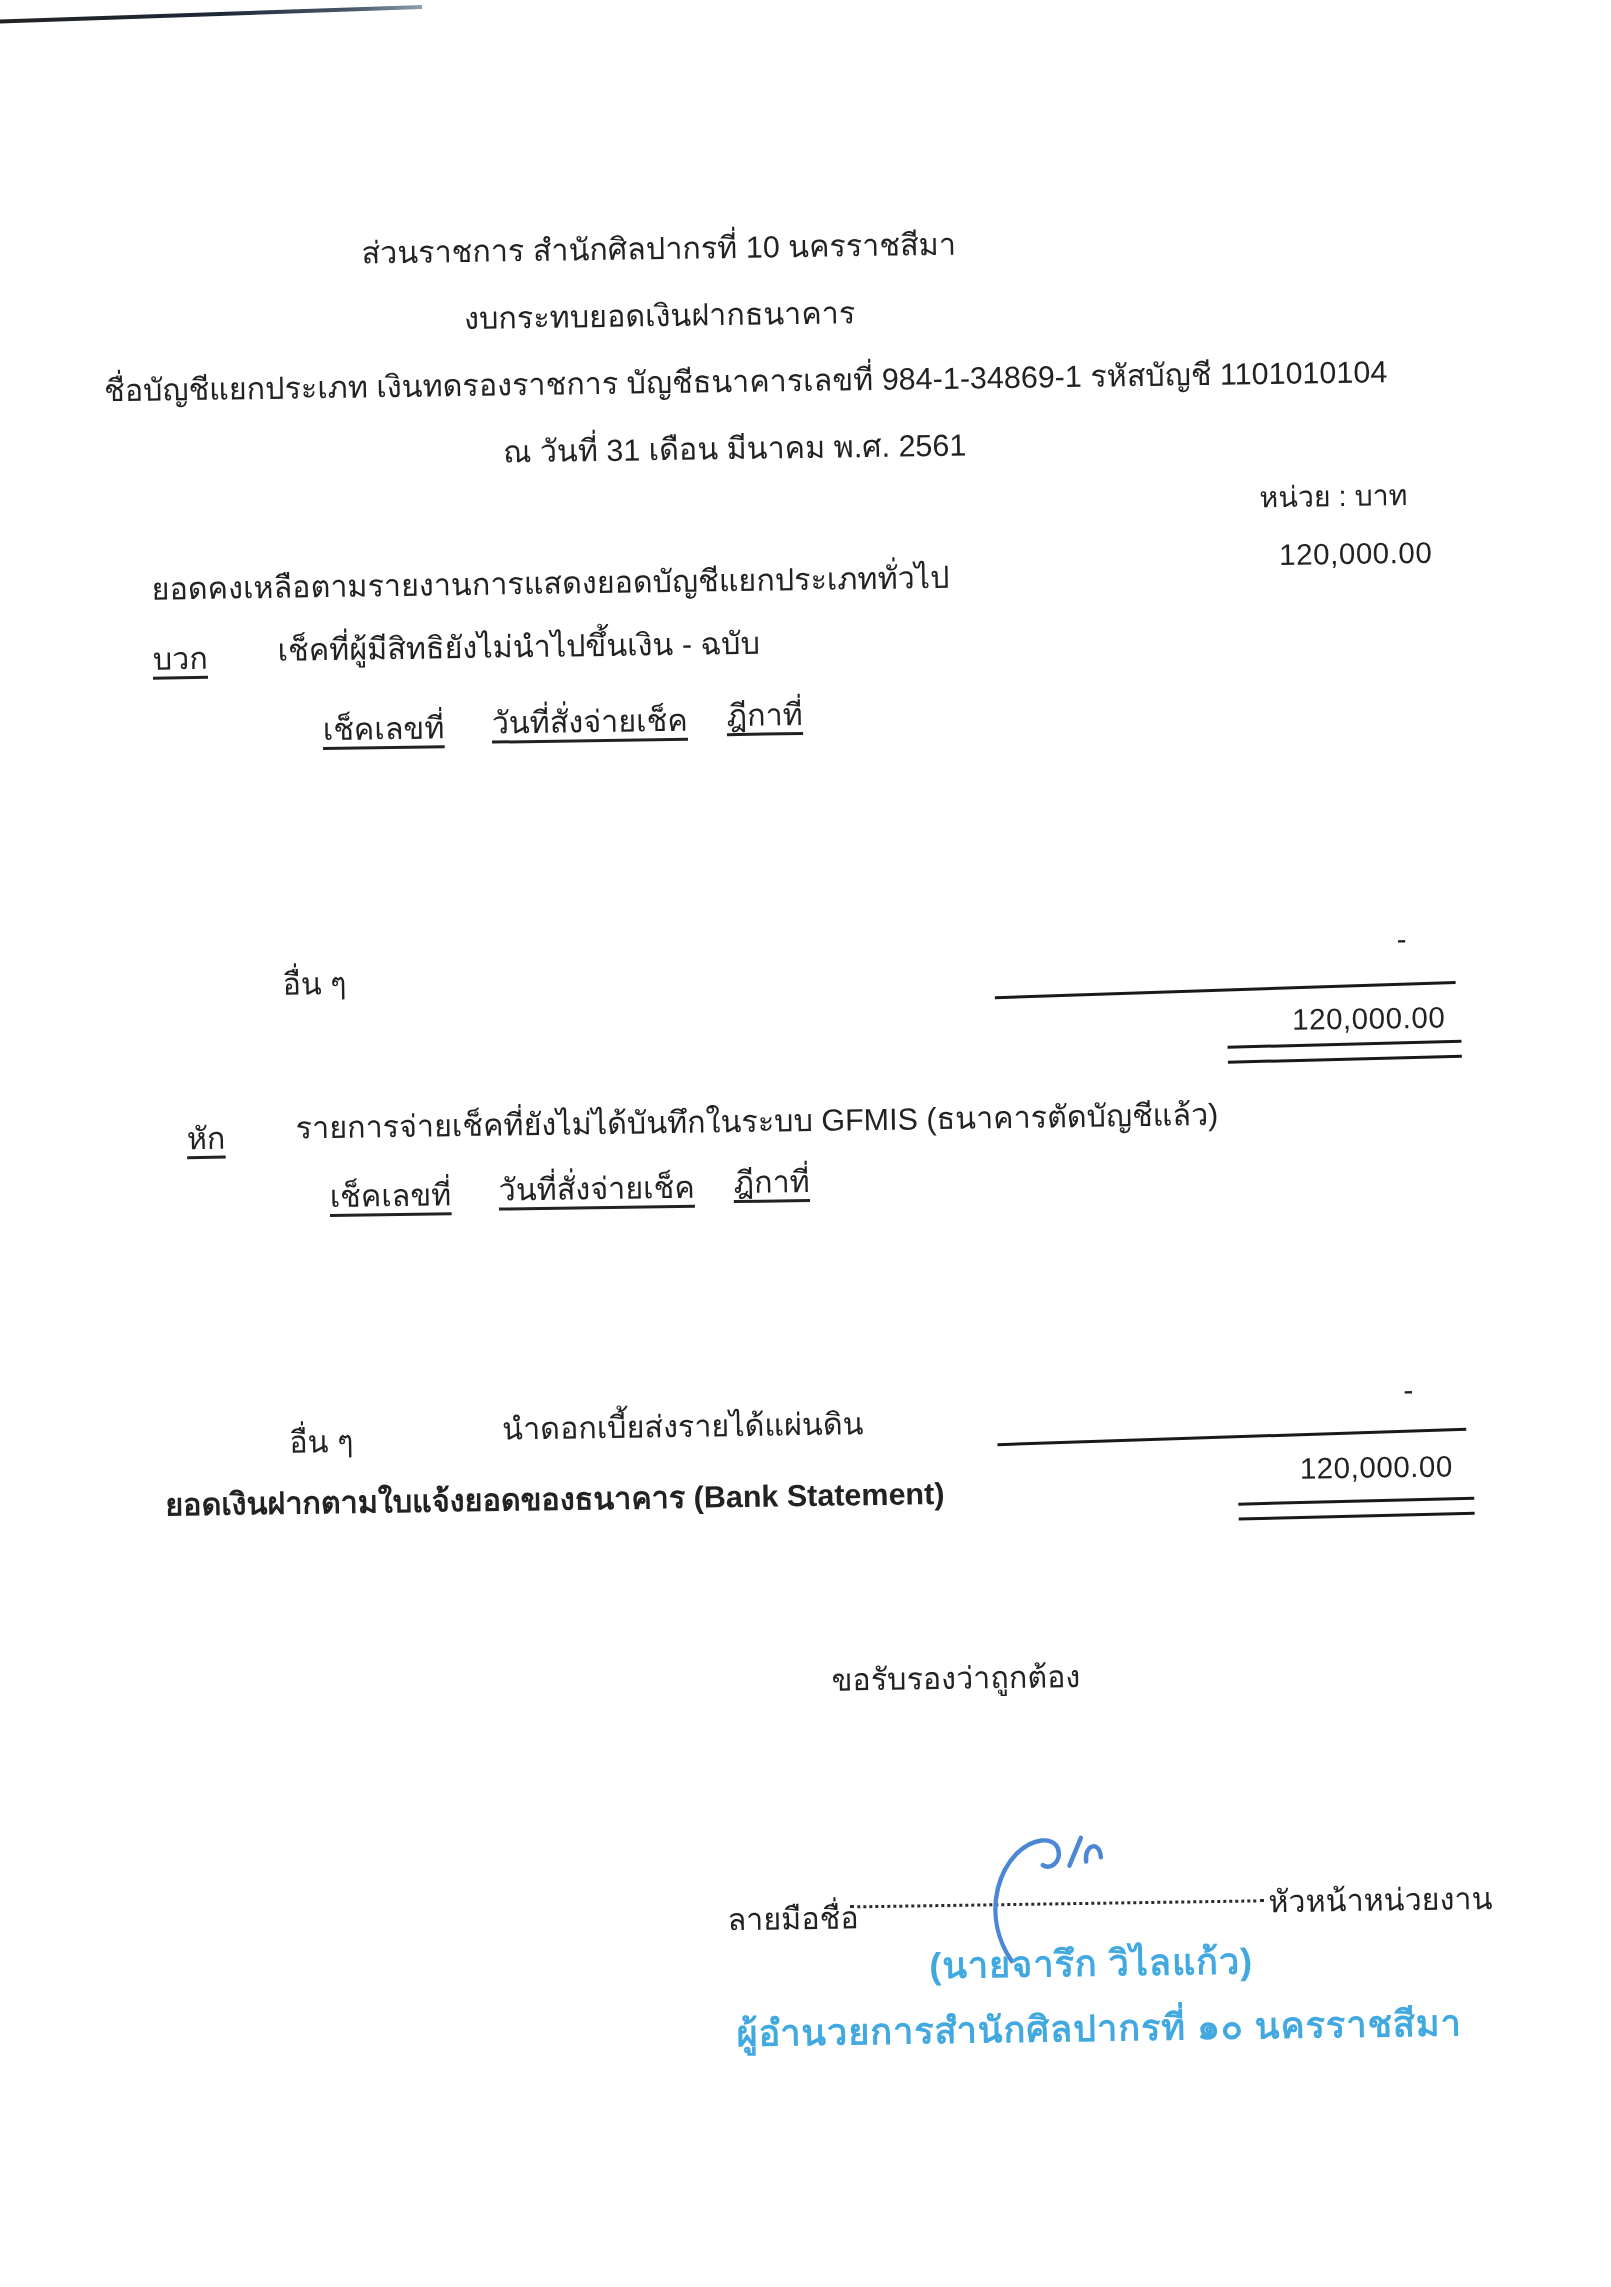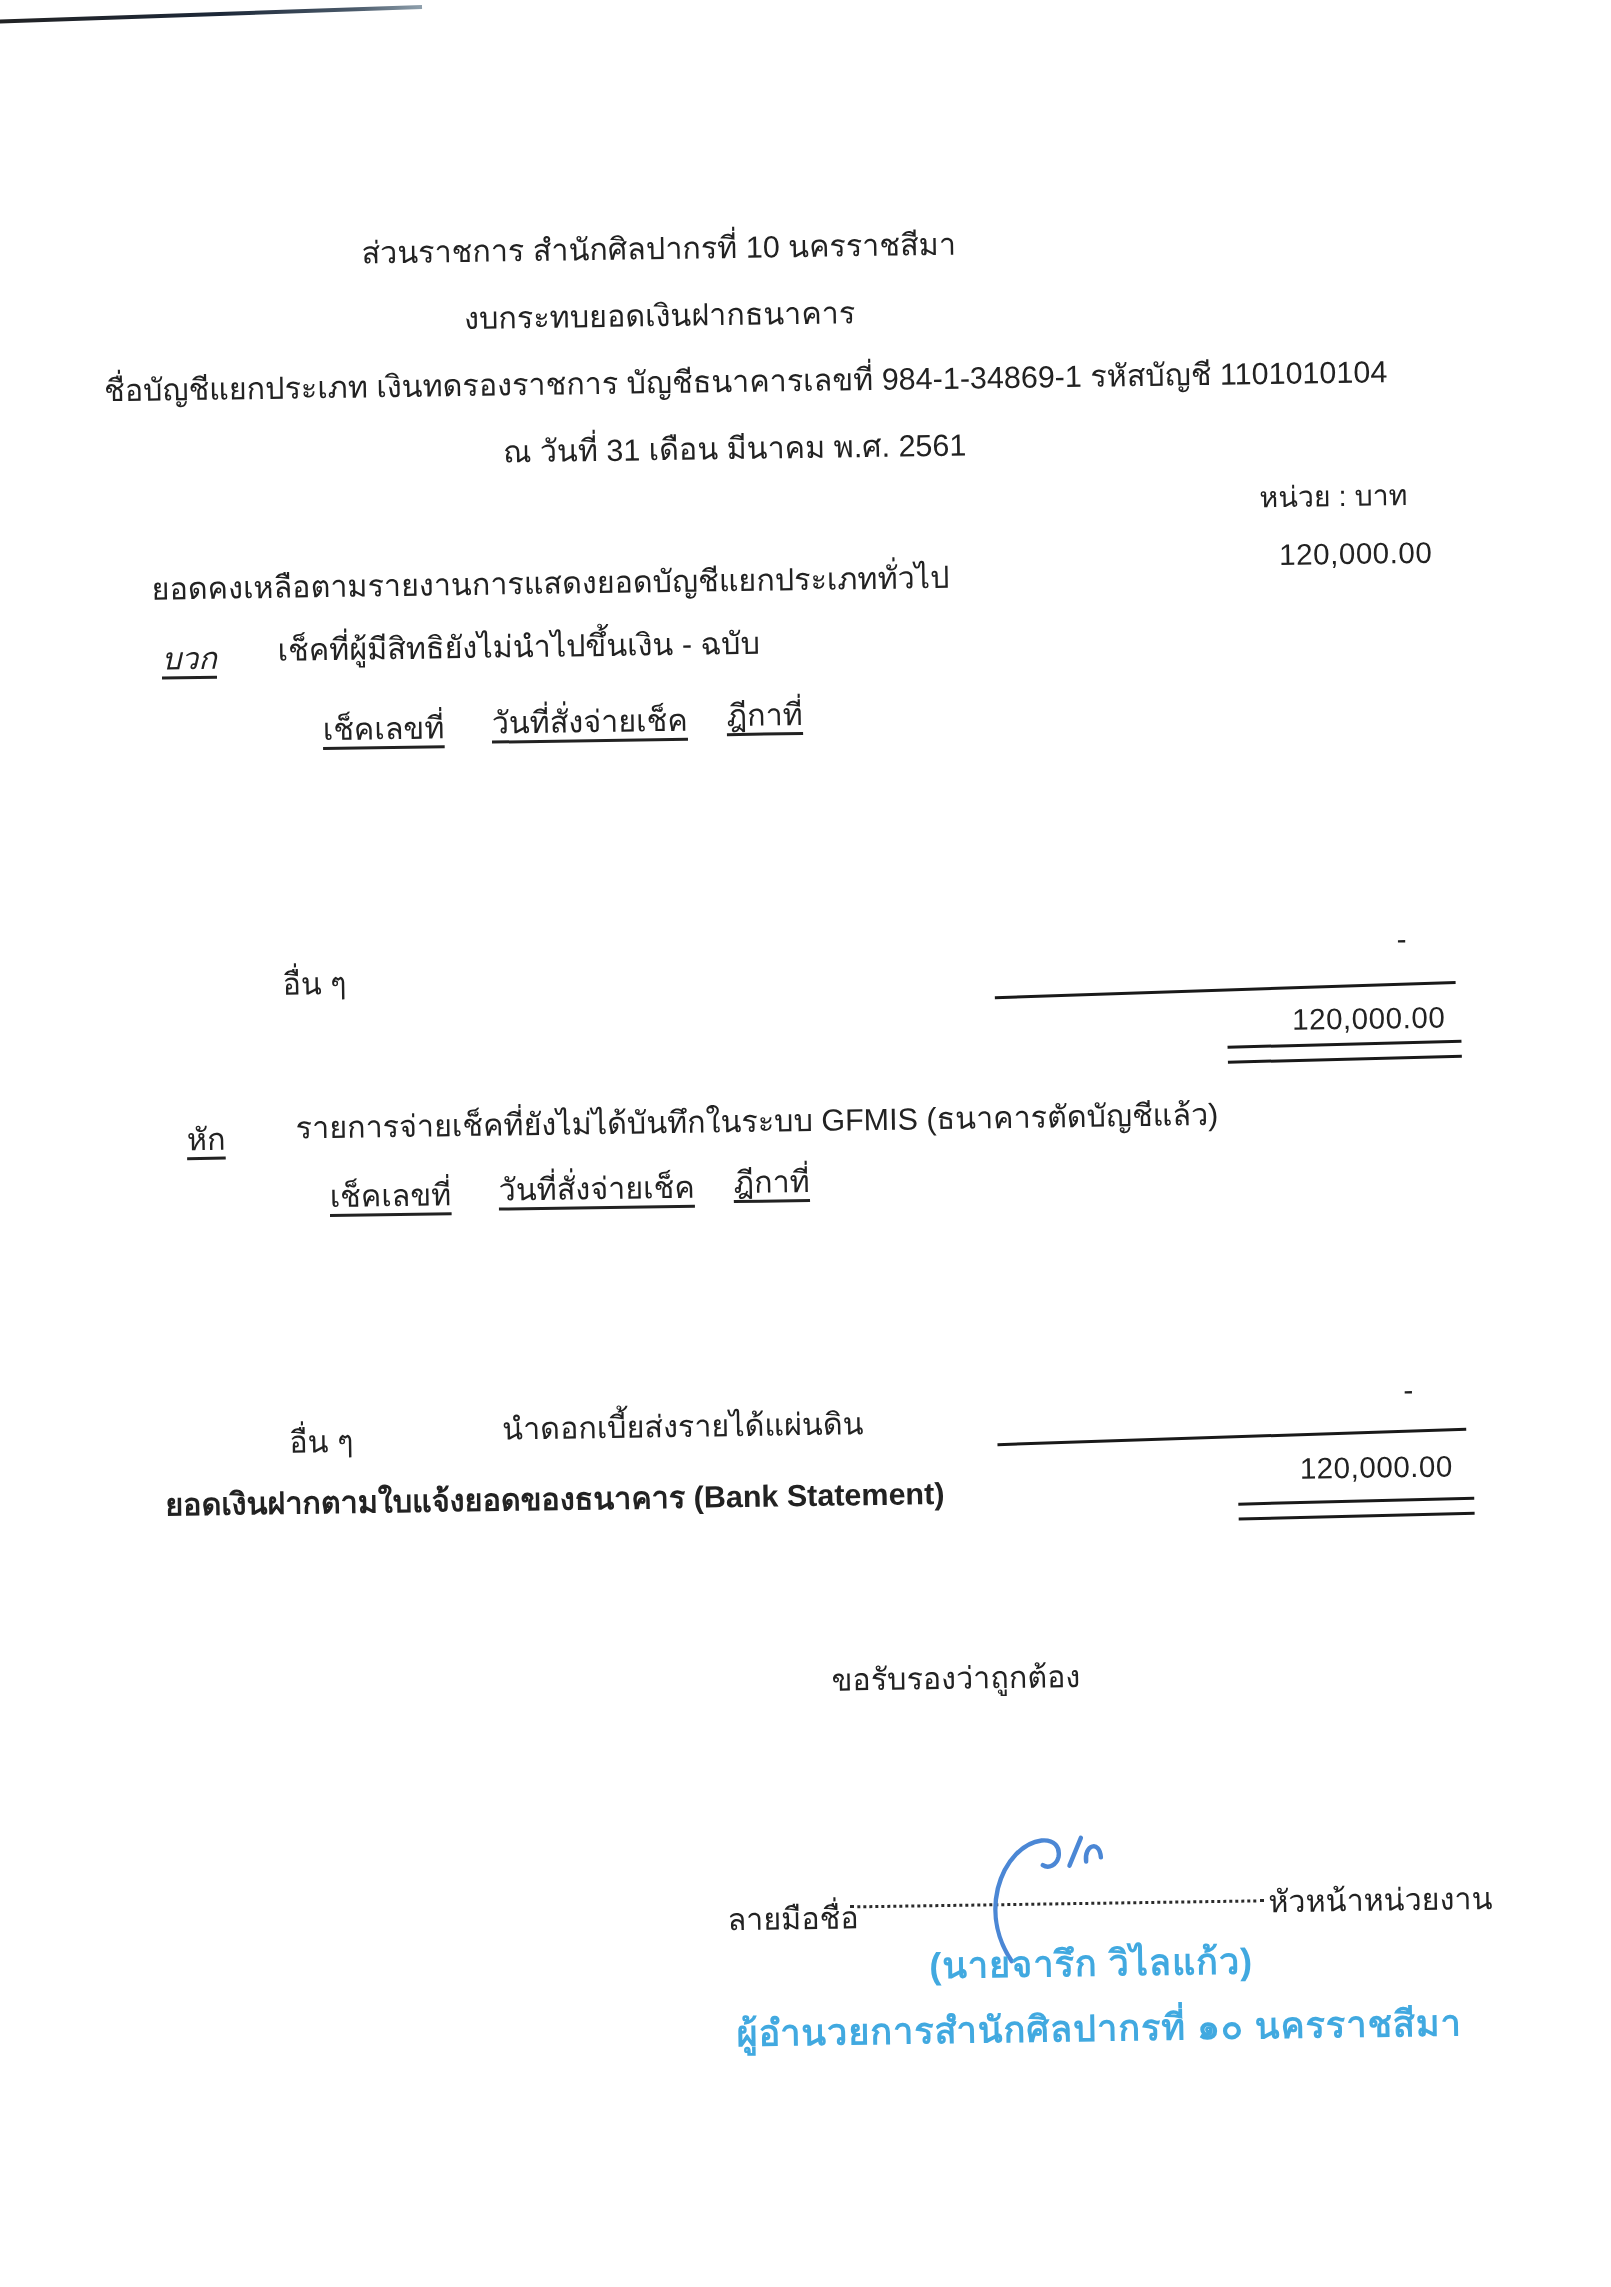--- a/index.html
+++ b/index.html
@@ -35,34 +35,34 @@
 
   <div class="abs t centered" style="left:672px;top:227px;">ส่วนราชการ สำนักศิลปากรที่ 10 นครราชสีมา</div>
   <div class="abs t centered" style="left:672px;top:294px;">งบกระทบยอดเงินฝากธนาคาร</div>
   <div class="abs t centered" style="left:757px;top:361px;">ชื่อบัญชีแยกประเภท เงินทดรองราชการ  บัญชีธนาคารเลขที่  984-1-34869-1 รหัสบัญชี 1101010104</div>
   <div class="abs t centered" style="left:745px;top:428px;">ณ วันที่  31 เดือน  มีนาคม พ.ศ.  2561</div>
   <div class="abs small" style="left:1269px;top:487px;">หน่วย : บาท</div>
 
   <div class="abs t" style="left:160px;top:560px;">ยอดคงเหลือตามรายงานการแสดงยอดบัญชีแยกประเภททั่วไป</div>
   <div class="abs num ral" style="left:1217px;top:544px;width:224px;">120,000.00</div>
 
-  <div class="abs t ul" style="left:169px;top:630px;font-style:italic;">บวก</div>
+  <div class="abs t ul" style="left:160px;top:630px;">บวก</div>
   <div class="abs t" style="left:285px;top:623px;">เช็คที่ผู้มีสิทธิยังไม่นำไปขึ้นเงิน  -  ฉบับ</div>
 
   <div class="abs t ul" style="left:329px;top:703px;">เช็คเลขที่</div>
   <div class="abs t ul" style="left:498px;top:699px;">วันที่สั่งจ่ายเช็ค</div>
   <div class="abs t ul" style="left:733px;top:695px;">ฎีกาที่</div>
 
   <div class="abs t" style="left:285px;top:957px;">อื่น ๆ</div>
   <div class="abs num ral" style="left:1359px;top:930px;width:51px;">-</div>
   <div class="rule" style="left:997px;top:999px;width:461px;transform:rotate(-1.05deg);"></div>
   <div class="abs num ral" style="left:1217px;top:1009px;width:230px;">120,000.00</div>
   <div class="drule" style="left:1229px;top:1052px;width:234px;transform:rotate(-0.6deg);"></div>
 
-  <div class="abs t ul" style="left:187px;top:1111px;">หัก</div>
+  <div class="abs t ul" style="left:187px;top:1111px;font-family:Liberation Serif, serif;">หัก</div>
   <div class="abs t" style="left:296px;top:1101px;">รายการจ่ายเช็คที่ยังไม่ได้บันทึกในระบบ GFMIS (ธนาคารตัดบัญชีแล้ว)</div>
 
   <div class="abs t ul" style="left:329px;top:1170px;">เช็คเลขที่</div>
   <div class="abs t ul" style="left:498px;top:1166px;">วันที่สั่งจ่ายเช็ค</div>
   <div class="abs t ul" style="left:733px;top:1162px;">ฎีกาที่</div>
 
   <div class="abs t" style="left:285px;top:1415px;">อื่น ๆ</div>
   <div class="abs t" style="left:498px;top:1405px;">นำดอกเบี้ยส่งรายได้แผ่นดิน</div>
   <div class="abs num ral" style="left:1359px;top:1381px;width:51px;">-</div>
   <div class="rule" style="left:993px;top:1446px;width:469px;transform:rotate(-1.05deg);"></div>

